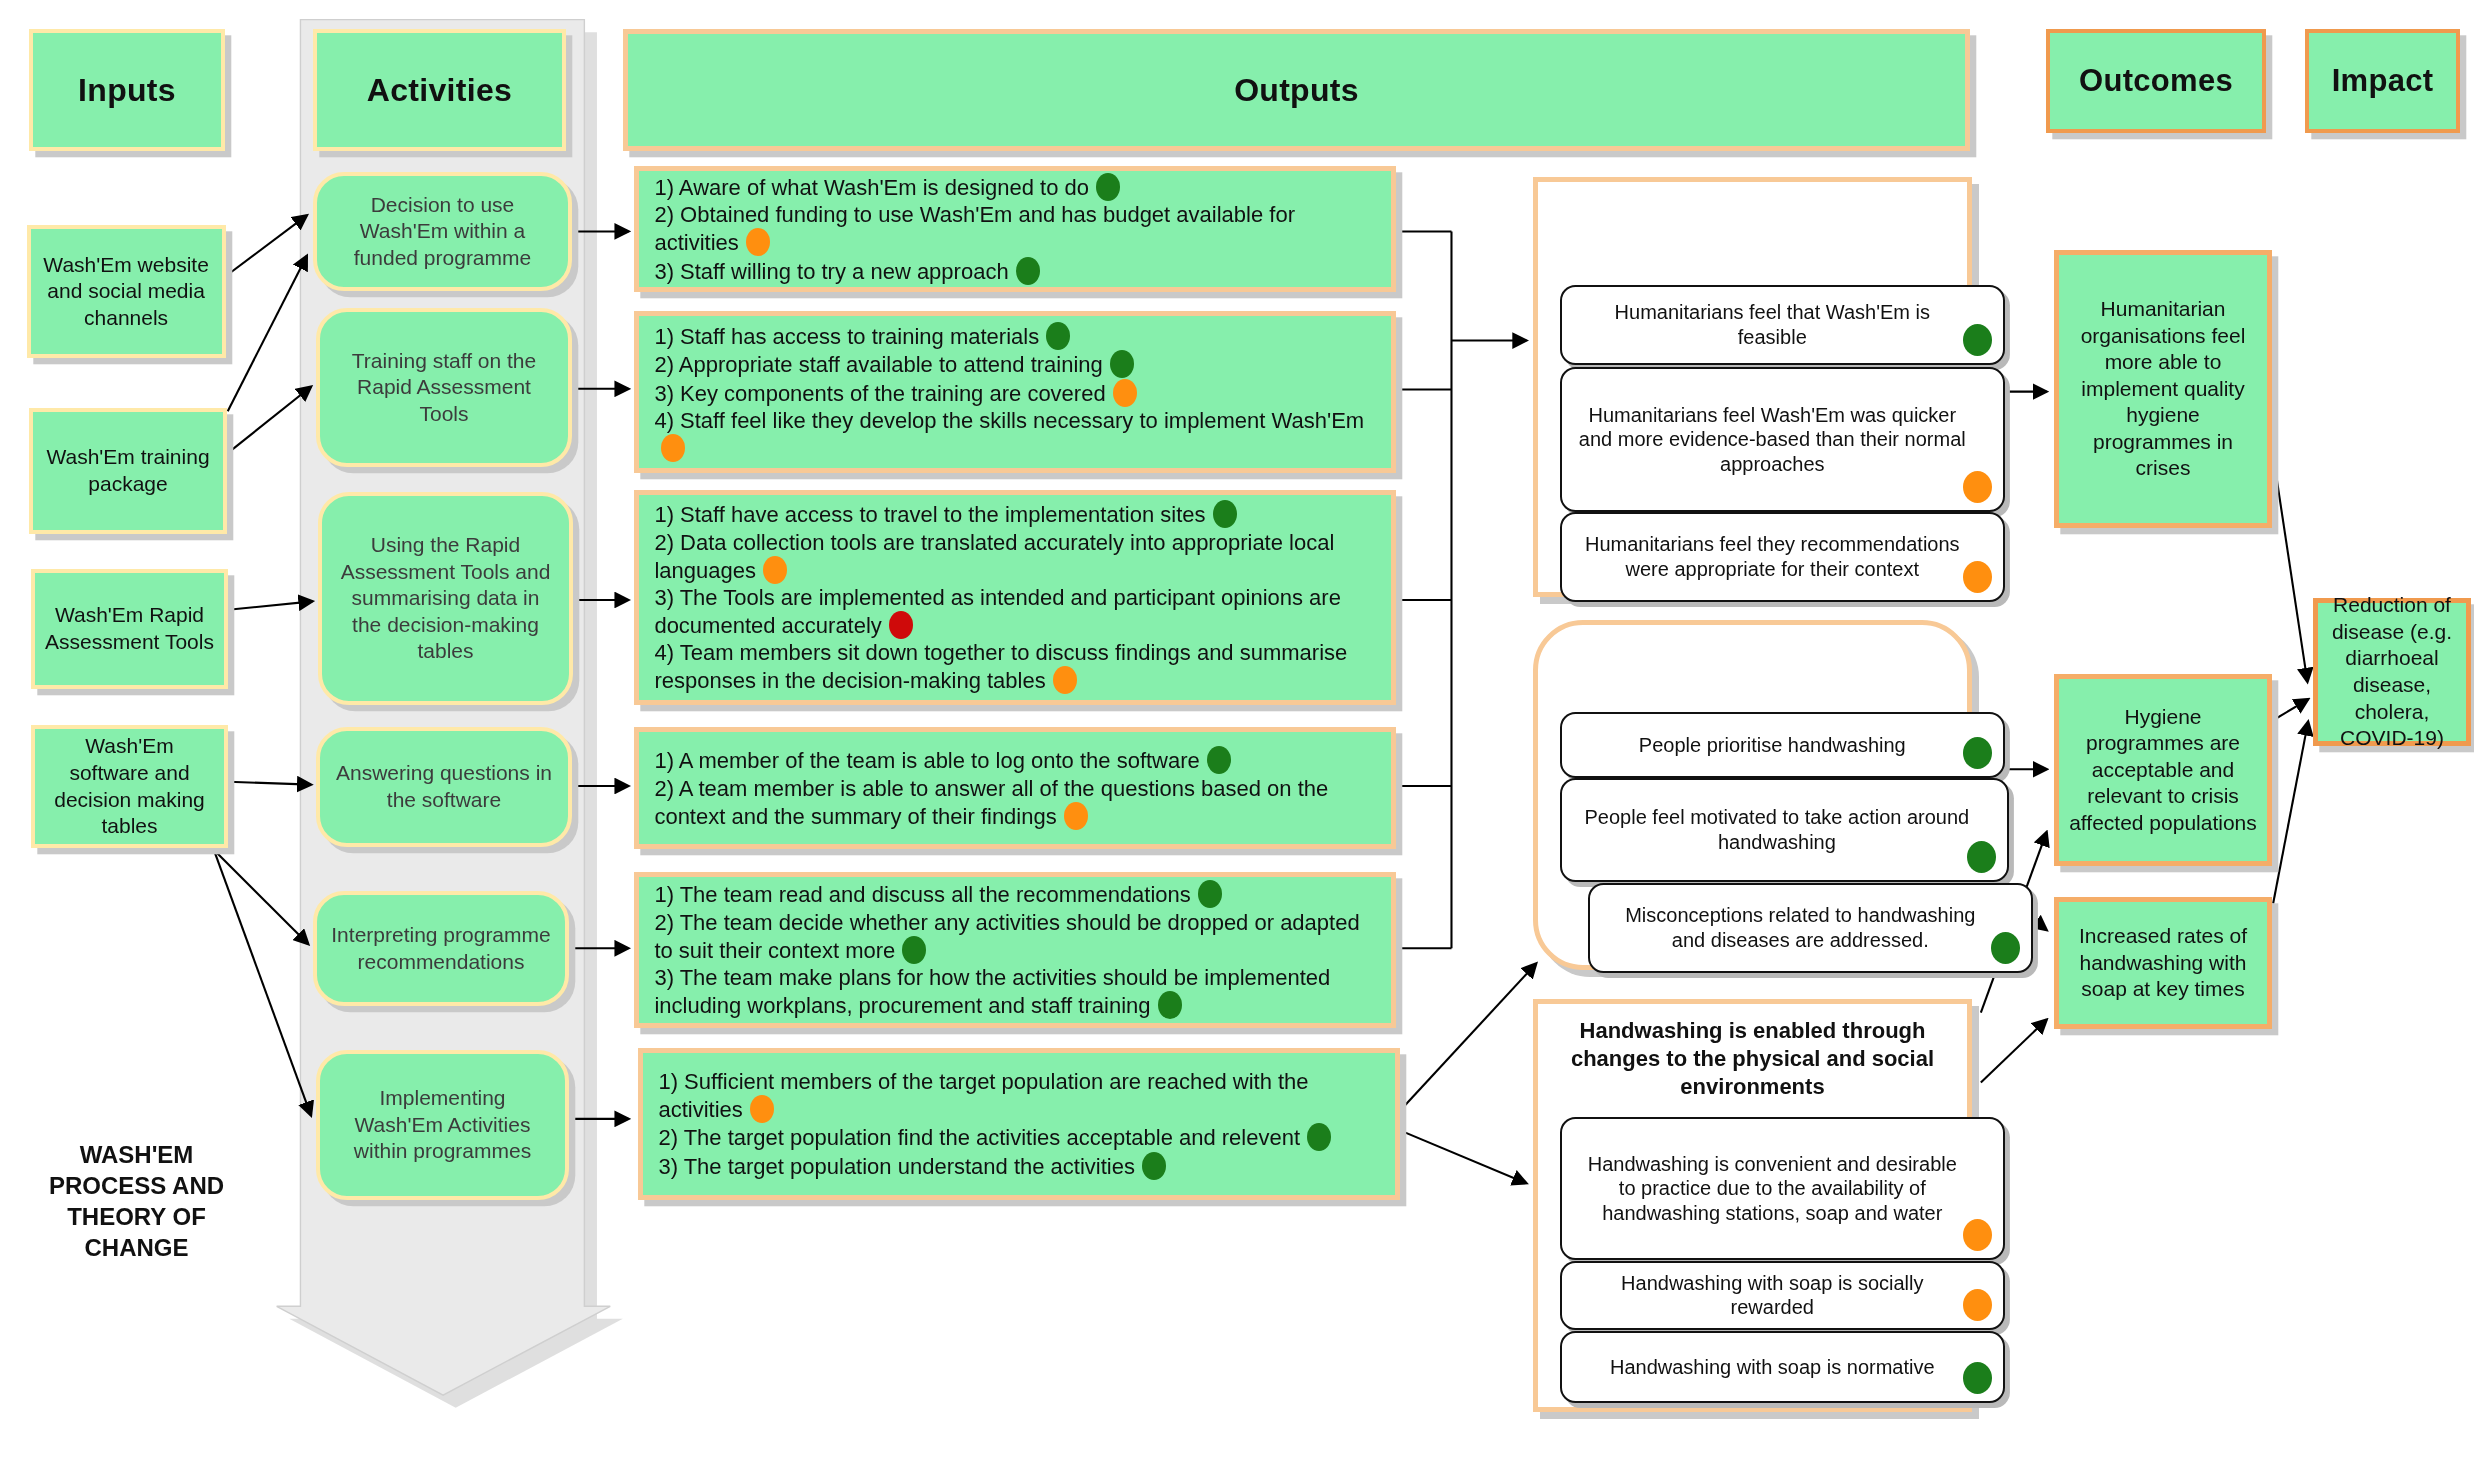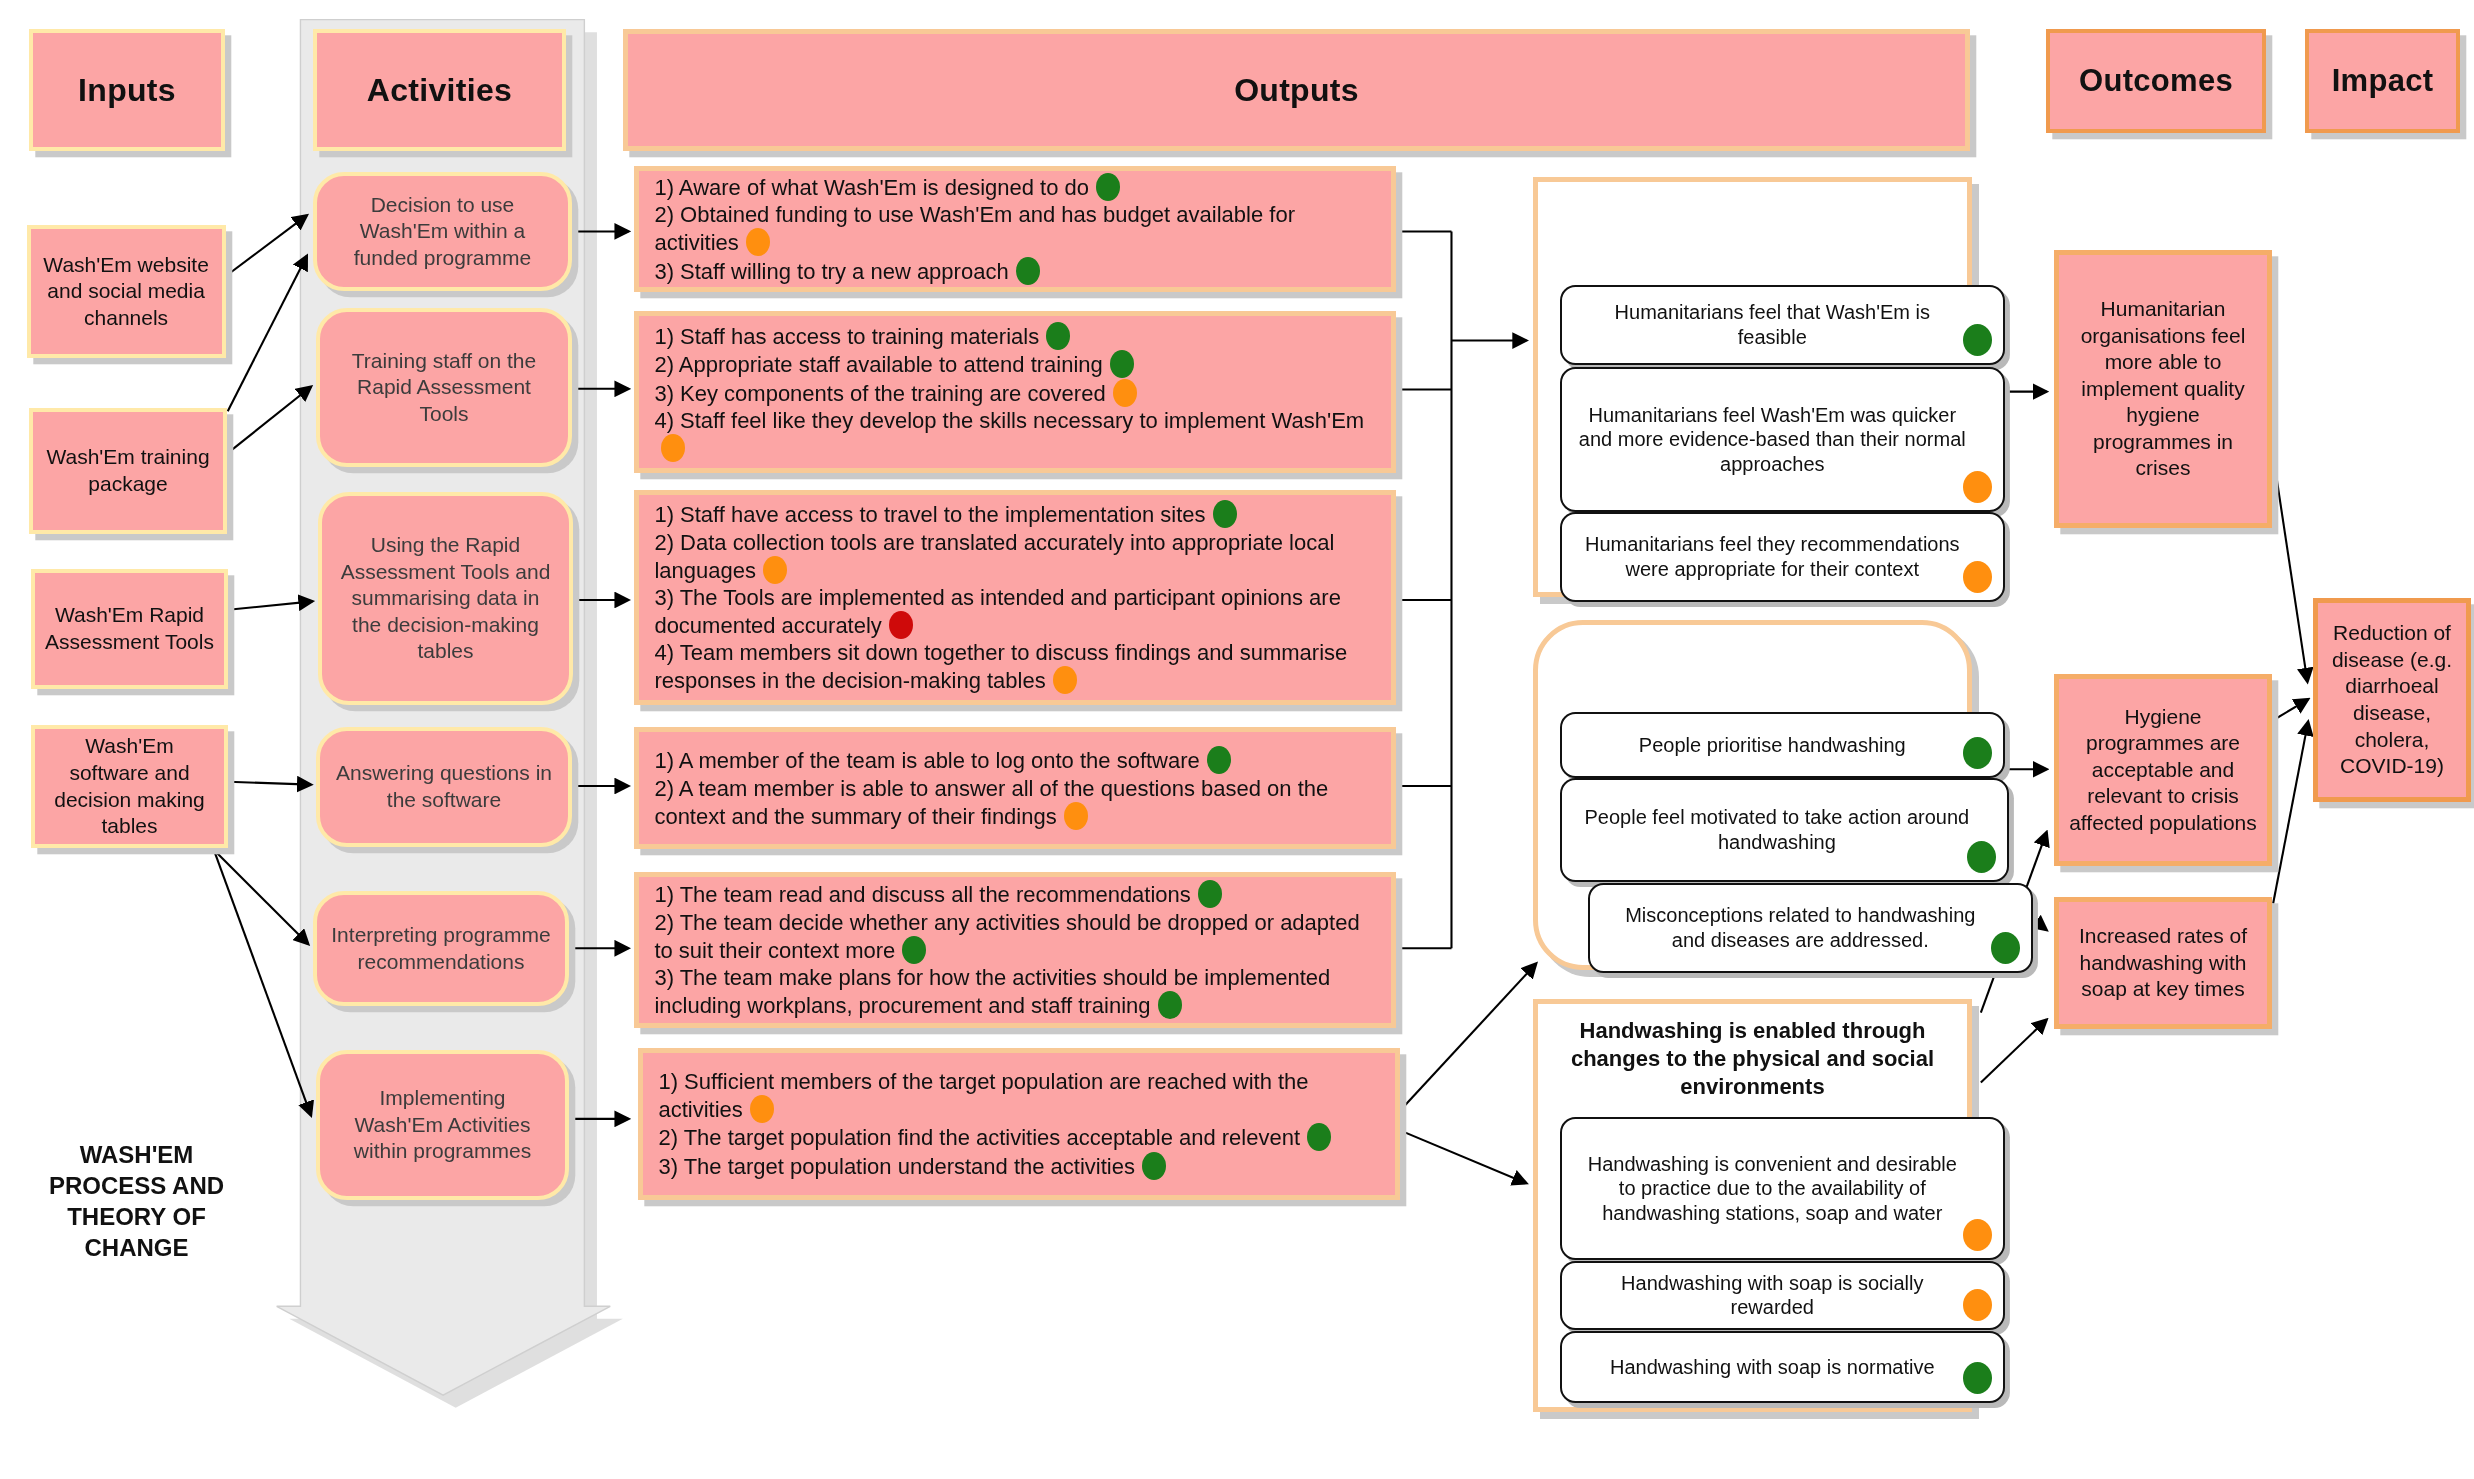--- a/index.html
+++ b/index.html
@@ -1,20 +1,20 @@
 <!DOCTYPE html>
 <html style="font-size:11.2px"><head>
 <meta charset="utf-8">
 <style>
   html,body{margin:0;padding:0;background:#ffffff;}
   body{font-family:"Liberation Sans", sans-serif; color:#111;}
   #canvas{position:relative;width:2475px;height:1479px;background:#fff;overflow:hidden;}
   #arrow-layer{position:absolute;left:0;top:0;z-index:1;}
   .abs{position:absolute;box-sizing:border-box;}
-  .box{background:#fca5a5;display:flex;align-items:center;justify-content:center;text-align:center;z-index:2;}
+  .box{background:#86efac;display:flex;align-items:center;justify-content:center;text-align:center;z-index:2;}
   .shadow{box-shadow:6.3px 6.3px 0 #c9c9c9;}
   .hdr{font-weight:bold;font-size:32px;letter-spacing:0.3px;}
   .yellow{border:4.9px solid #ffe9a8;}
   .act{border-radius:31px;font-size:21px;line-height:26.6px;color:#3c3c3c;padding:5.6px 12.6px;}
   .inp{font-size:21px;line-height:26.6px;padding:5.6px 9.8px;}
   .output-box{border:5.6px solid #f8c996;flex-direction:column;align-items:flex-start;justify-content:center;text-align:left;padding:8.4px 15.4px;font-size:22px;line-height:27px;}
   .out-item{display:block;}
   .dot{display:inline-block;width:24px;height:28px;border-radius:50%;margin-left:7px;vertical-align:-5.6px;}
   .group{border:5.6px solid #f8c996;background:#fff;box-shadow:7px 7px 0 #c9c9c9;z-index:2;}
   .group.round{border-radius:50px;}
@@ -178,17 +178,17 @@
           <span class="dot" style="background: rgb(27, 126, 27);"></span>
         </div>
       </div>
     </div>
   <div id="outcomes-col">
       <div class="abs box shadow outcome" style="left: 2054px; top: 250px; width: 218px; height: 278px; text-align: center;">Humanitarian organisations feel more able to implement quality hygiene programmes in crises</div>
       <div class="abs box shadow outcome" style="left: 2054px; top: 674px; width: 218px; height: 192px;">Hygiene programmes are acceptable and relevant to crisis affected populations</div>
       <div class="abs box shadow outcome" style="left: 2054px; top: 897px; width: 218px; height: 132px;">Increased rates of handwashing with soap at key times</div>
     </div>
 
-  <div class="abs box shadow impact" style="left:2313px;top:598px;width:158px;height:204px;">Reduction of disease (e.g. diarrhoeal disease, cholera, COVID-19)</div>
+  <div class="abs box shadow impact" style="left:2313px;top:598px;width:158px;height:148px;">Reduction of disease (e.g. diarrhoeal disease, cholera, COVID-19)</div>
 
   <div class="abs caption" style="left:35px;top:1139px;width:203px;">WASH'EM PROCESS AND THEORY OF CHANGE</div>
 </div>
 
 
 </body></html>

